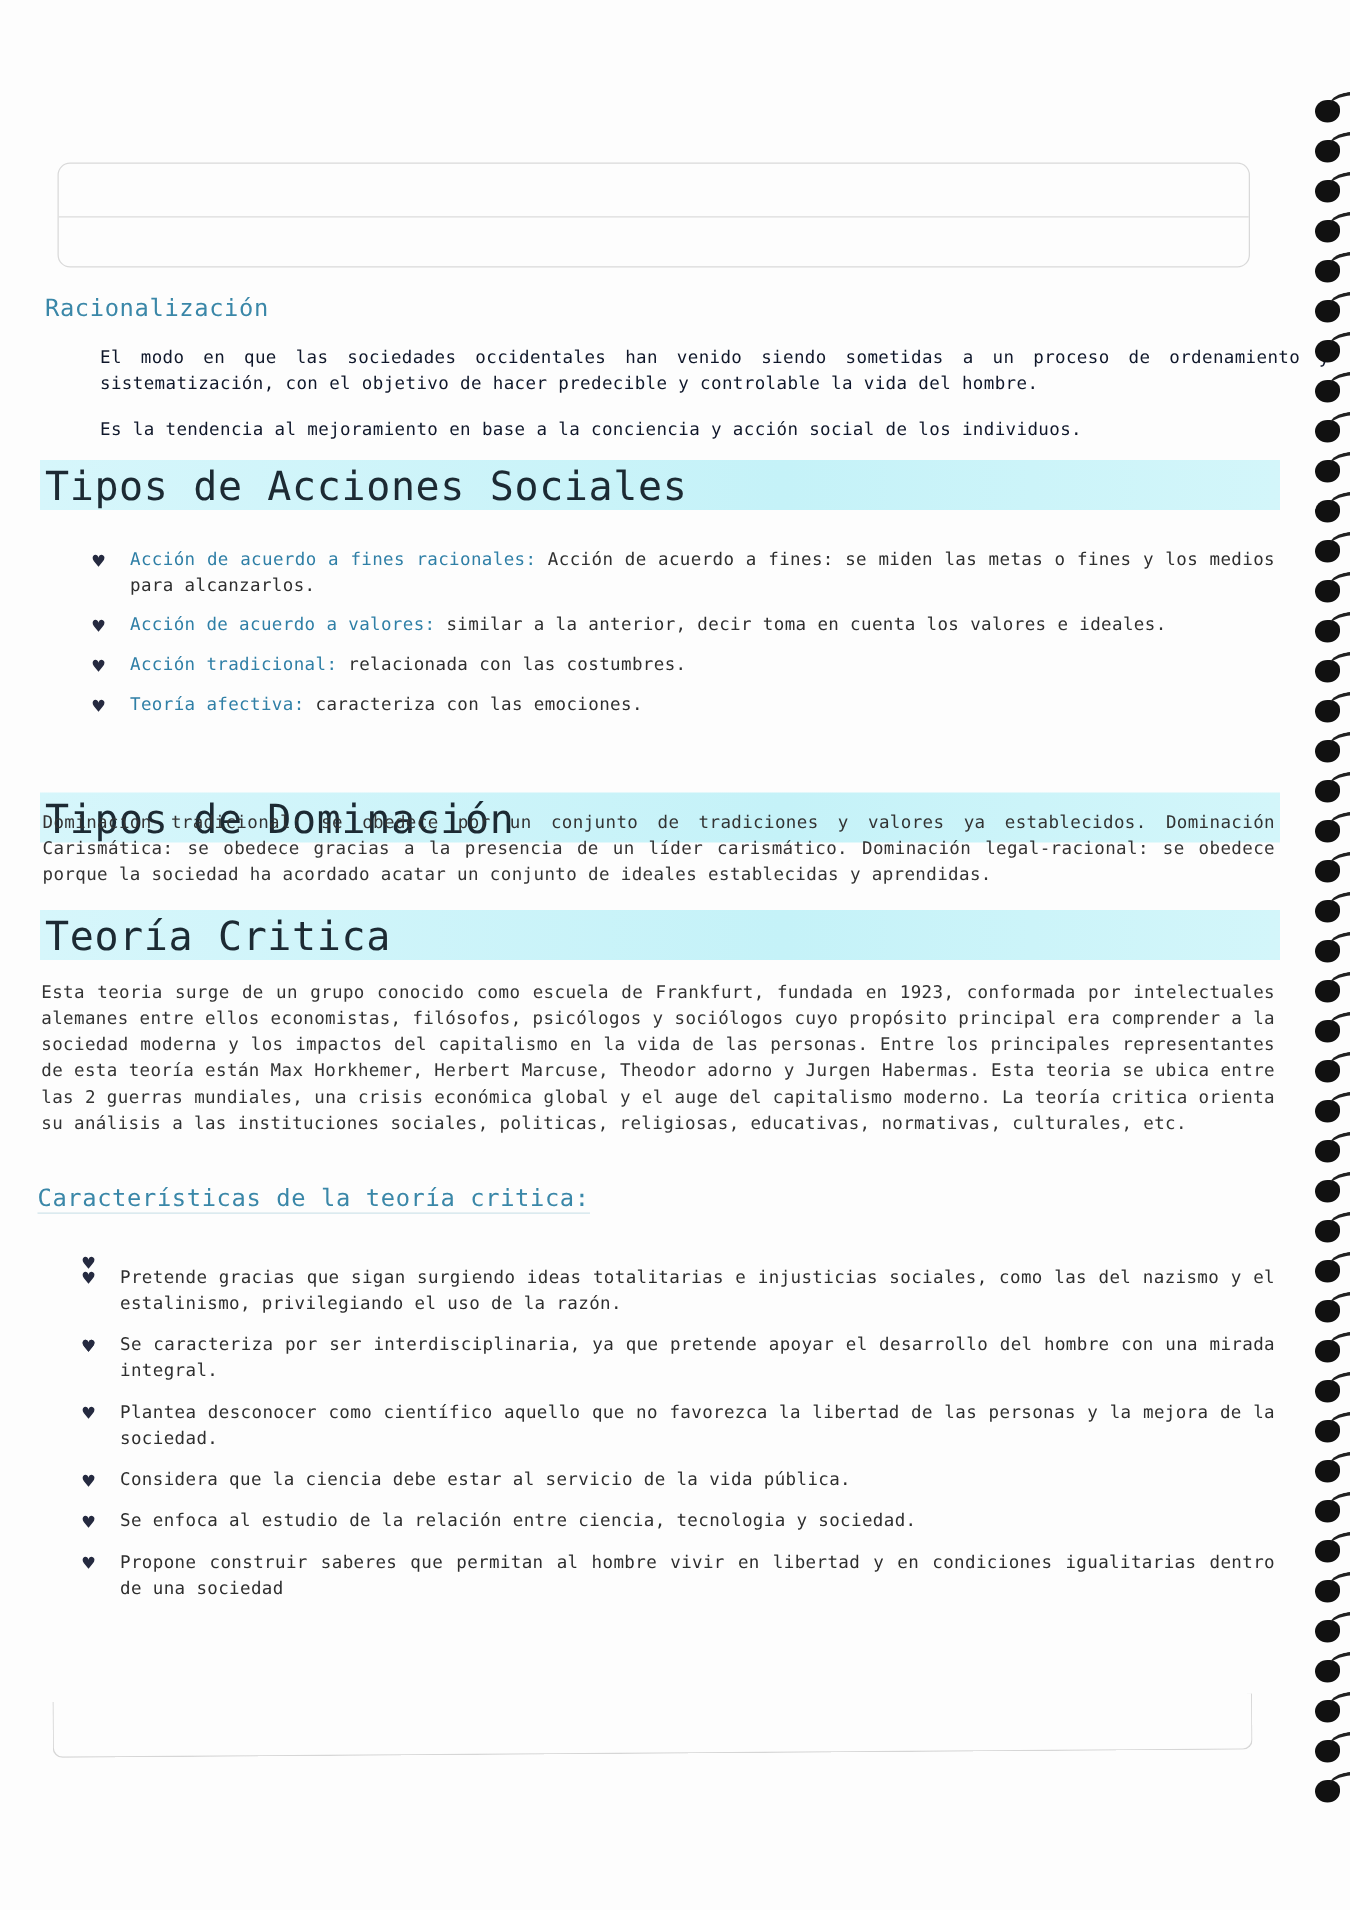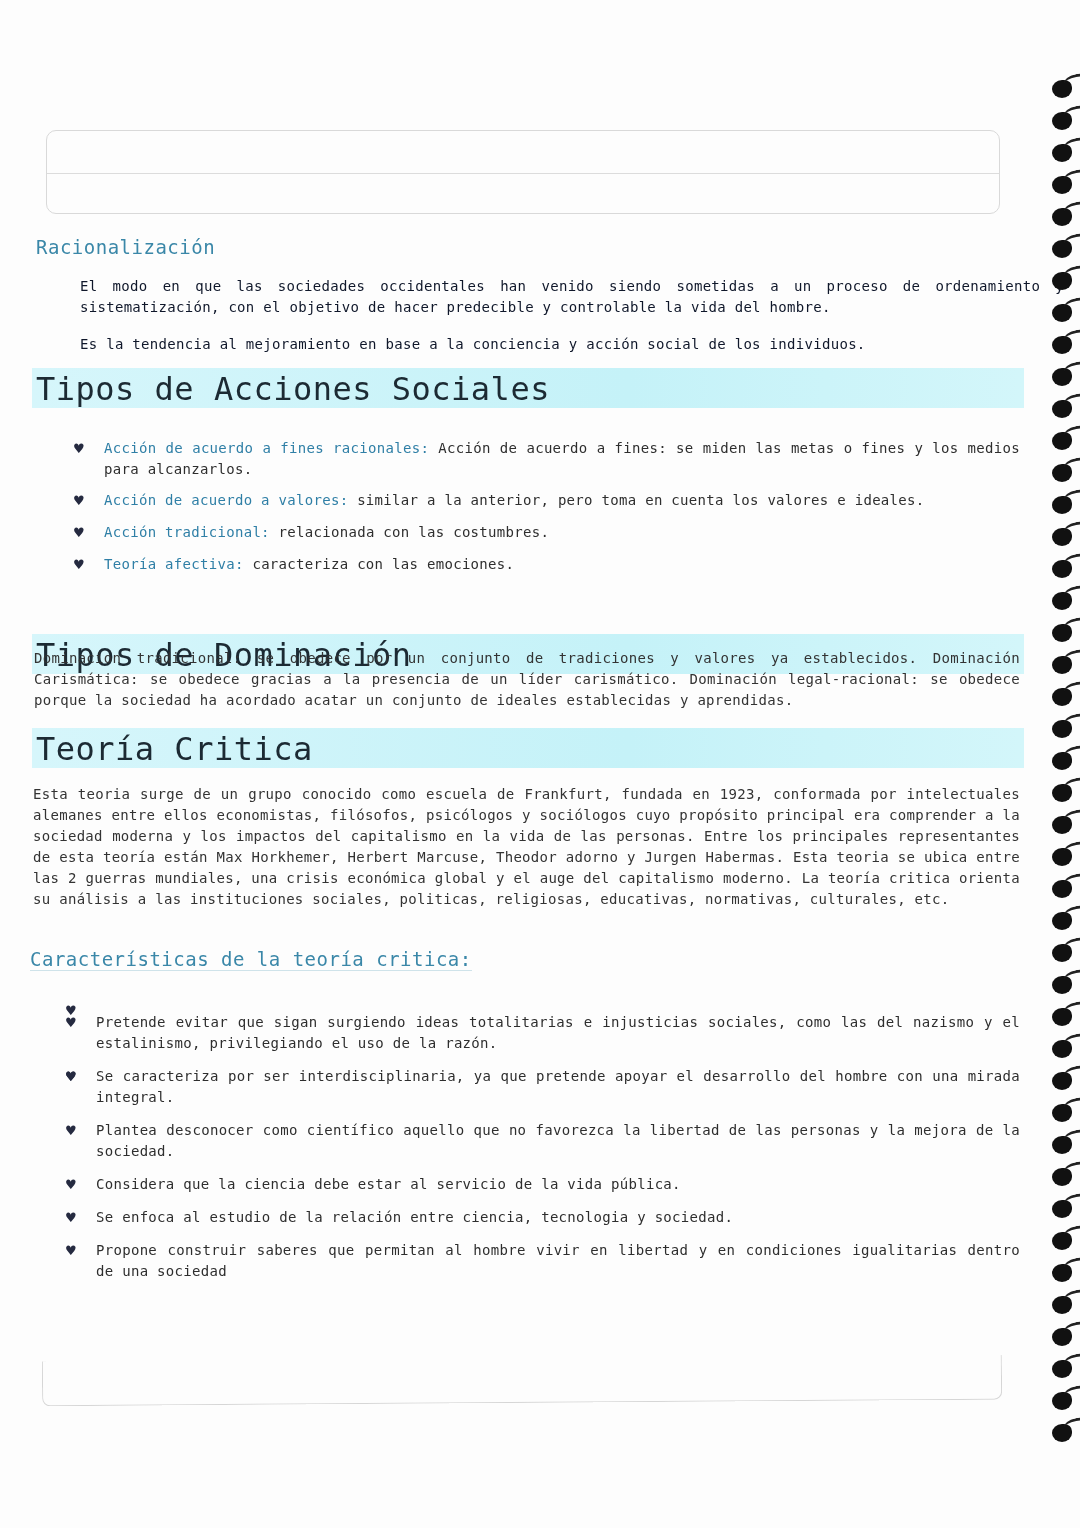--- a/index.html
+++ b/index.html
@@ -50,39 +50,39 @@
 
   <div class="subhead" style="left:36px; top:236px;">Racionalización</div>
   <div class="para light" style="left:36px; top:276px; width:984px;">El modo en que las sociedades occidentales han venido siendo sometidas a un proceso de ordenamiento y sistematización, con el objetivo de hacer predecible y controlable la vida del hombre.</div>
   <div class="para light" style="left:36px; top:334px; width:984px;">Es la tendencia al mejoramiento en base a la conciencia y acción social de los individuos.</div>
 
   <div class="band" style="top:368px;">
     <div class="band-title">Tipos de Acciones Sociales</div>
   </div>
   <ul class="bullets" style="left:74px; top:438px; width:946px;">
     <li style="margin-bottom:10px;"><span class="heart">♥</span><span class="term">Acción de acuerdo a fines racionales:</span><span> Acción de acuerdo a fines: se miden las metas o fines y los medios para alcanzarlos.</span></li>
-    <li style="margin-bottom:11px;"><span class="heart">♥</span><span class="term">Acción de acuerdo a valores:</span><span> similar a la anterior, pero toma en cuenta los valores e ideales.</span></li>
+    <li style="margin-bottom:11px;"><span class="heart">♥</span><span class="term">Acción de acuerdo a valores:</span><span> similar a la anterior, decir toma en cuenta los valores e ideales.</span></li>
     <li style="margin-bottom:11px;"><span class="heart">♥</span><span class="term">Acción tradicional:</span><span> relacionada con las costumbres.</span></li>
     <li><span class="heart">♥</span><span class="term">Teoría afectiva:</span><span> caracteriza con las emociones.</span></li>
   </ul>
 
   <div class="band" style="top:592px;margin-top:42px;">
     <div class="band-title">Tipos de Dominación</div>
   </div>
   <div class="para" style="left:34px; top:648px; width:986px;">Dominacion tradicional: se obedece por un conjunto de tradiciones y valores ya establecidos. Dominación Carismática: se obedece gracias a la presencia de un líder carismático. Dominación legal-racional: se obedece porque la sociedad ha acordado acatar un conjunto de ideales establecidas y aprendidas.</div>
 
   <div class="band" style="top:728px;">
     <div class="band-title">Teoría Critica</div>
   </div>
   <div class="para" style="left:33px; top:784px; width:987px;">Esta teoria surge de un grupo conocido como escuela de Frankfurt, fundada en 1923, conformada por intelectuales alemanes entre ellos economistas, filósofos, psicólogos y sociólogos cuyo propósito principal era comprender a la sociedad moderna y los impactos del capitalismo en la vida de las personas. Entre los principales representantes de esta teoría están Max Horkhemer, Herbert Marcuse, Theodor adorno y Jurgen Habermas. Esta teoria se ubica entre las 2 guerras mundiales, una crisis económica global y el auge del capitalismo moderno. La teoría critica orienta su análisis a las instituciones sociales, politicas, religiosas, educativas, normativas, culturales, etc.</div>
 
   <div class="subhead" style="left:30px; top:948px; border-bottom:1px solid #cfe3ea;">Características de la teoría critica:</div>
   <ul class="bullets" style="left:66px; top:1000px; width:954px;">
     <li style="margin-bottom:12px;"><span class="heart">♥</span></li>
-    <li style="margin-bottom:12px;"><span class="heart">♥</span><span>Pretende evitar que sigan surgiendo ideas totalitarias e injusticias sociales, como las del nazismo y el estalinismo, privilegiando el uso de la razón.</span></li>
+    <li style="margin-bottom:12px;"><span class="heart">♥</span><span>Pretende gracias que sigan surgiendo ideas totalitarias e injusticias sociales, como las del nazismo y el estalinismo, privilegiando el uso de la razón.</span></li>
     <li style="margin-bottom:12px;"><span class="heart">♥</span></li>
     <li style="margin-bottom:12px;"><span class="heart">♥</span><span>Se caracteriza por ser interdisciplinaria, ya que pretende apoyar el desarrollo del hombre con una mirada integral.</span></li>
     <li style="margin-bottom:12px;"><span class="heart">♥</span><span>Plantea desconocer como científico aquello que no favorezca la libertad de las personas y la mejora de la sociedad.</span></li>
     <li style="margin-bottom:12px;"><span class="heart">♥</span><span>Considera que la ciencia debe estar al servicio de la vida pública.</span></li>
     <li style="margin-bottom:12px;"><span class="heart">♥</span><span>Se enfoca al estudio de la relación entre ciencia, tecnologia y sociedad.</span></li>
     <li><span class="heart">♥</span><span>Propone construir saberes que permitan al hombre vivir en libertad y en condiciones igualitarias dentro de una sociedad</span></li>
   </ul>
 
   <div class="box-bottom"></div>
 </div>

